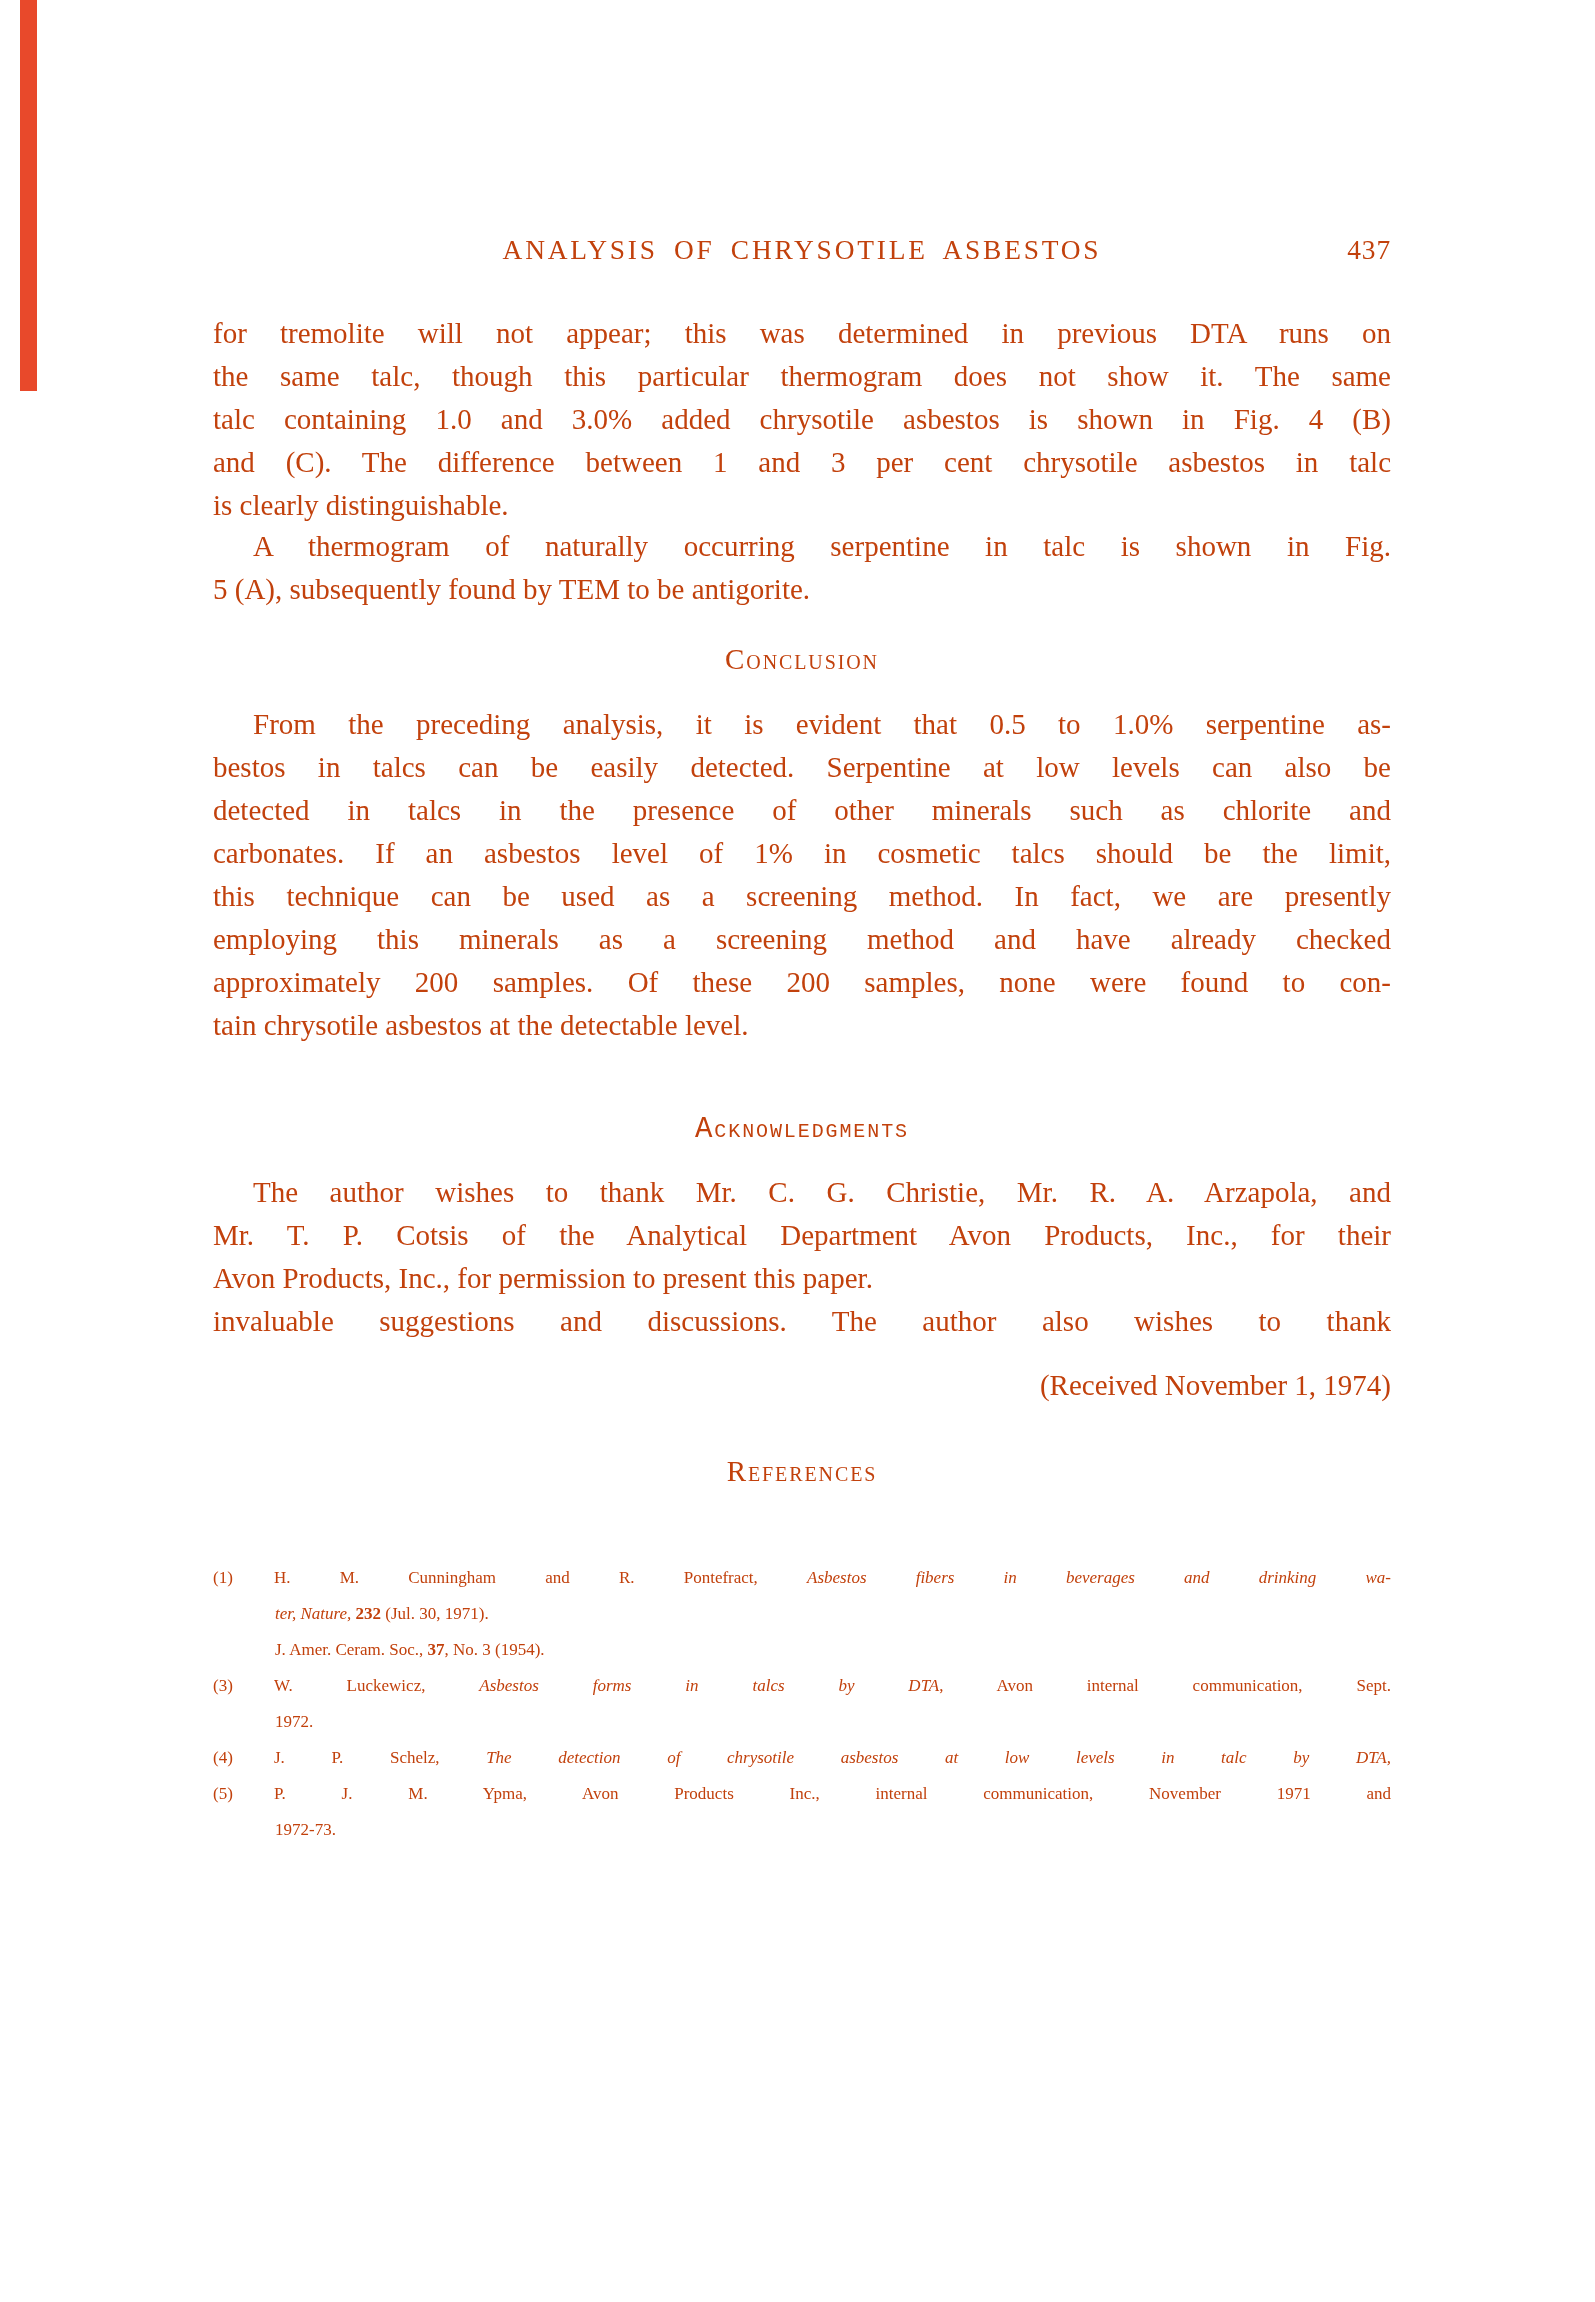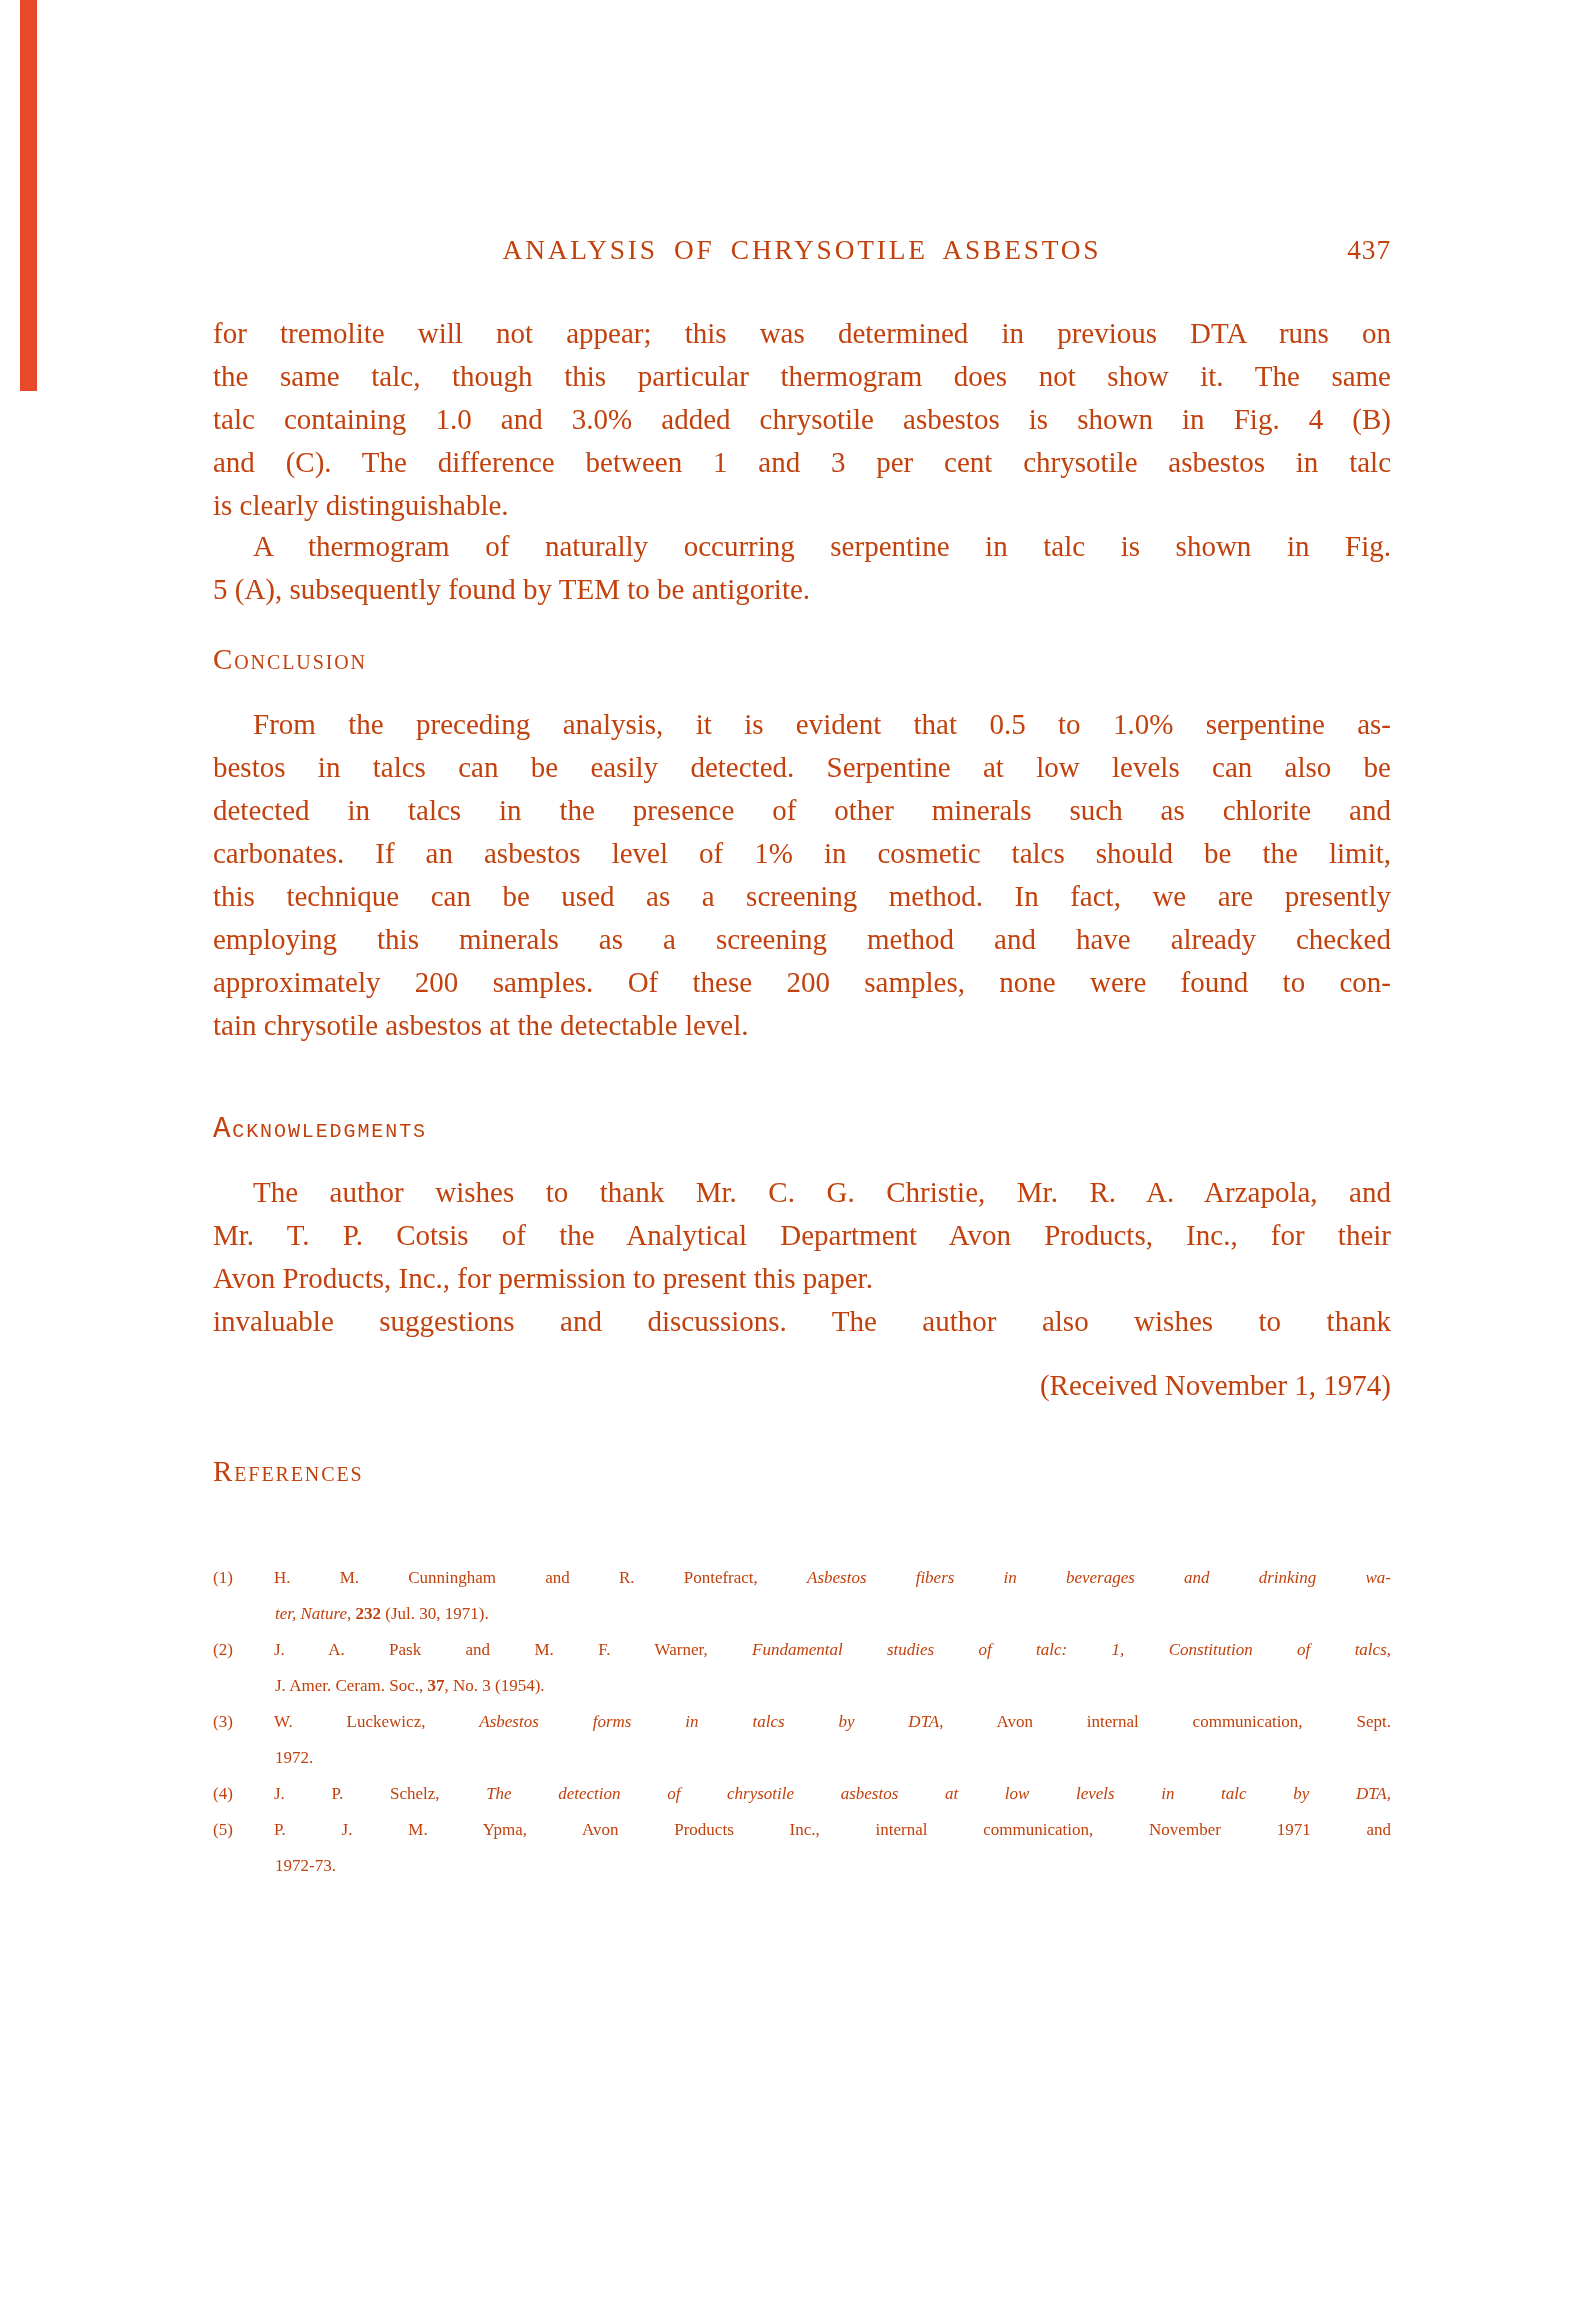--- a/index.html
+++ b/index.html
@@ -52,20 +52,21 @@
   .lline { text-align: left; text-align-last: left; }
   .ind { padding-left: 40px; }
 
   .para1 { top: 312px; }
   .para2 { top: 525px; }
 
   .sec-heading {
     font-size: 29px;
     font-variant: small-caps;
     letter-spacing: 1.9px;
+    text-align: center;
   }
   .h-conclusion { top: 643px; }
   .conc-para { top: 703px; }
 
   .h-ack { top: 1113px; font-family: Liberation Mono, monospace; }
   .ack-para { top: 1171px; }
 
   .received {
     top: 1369px;
     font-size: 29px;
@@ -137,23 +138,20 @@
     <div class="block reflist">
 
       <div>
         <div class="ln jline">
           <span class="ref-num">(1)</span><span><span>H. M. Cunningham and R. Pontefract, </span><i>Asbestos fibers in beverages and drinking wa-</i></span>
         </div>
         <div class="ln lline ref-cont"><i>ter, Nature, </i><b>232</b><span> (Jul. 30, 1971).</span></div>
       </div>
 
       <div>
-        <div class="ln jline">
-          <span class="ref-num">(2)</span><span><span>J. A. Pask and M. F. Warner, </span><i>Fundamental studies of talc: 1, Constitution of talcs,</i></span>
-        </div>
         <div class="ln lline ref-cont"><span>J. Amer. Ceram. Soc., </span><b>37</b><span>, No. 3 (1954).</span></div>
       </div>
 
       <div>
         <div class="ln jline">
           <span class="ref-num">(3)</span><span><span>W. Luckewicz, </span><i>Asbestos forms in talcs by DTA</i><span>, Avon internal communication, Sept.</span></span>
         </div>
         <div class="ln lline ref-cont"><span>1972.</span></div>
       </div>
 

